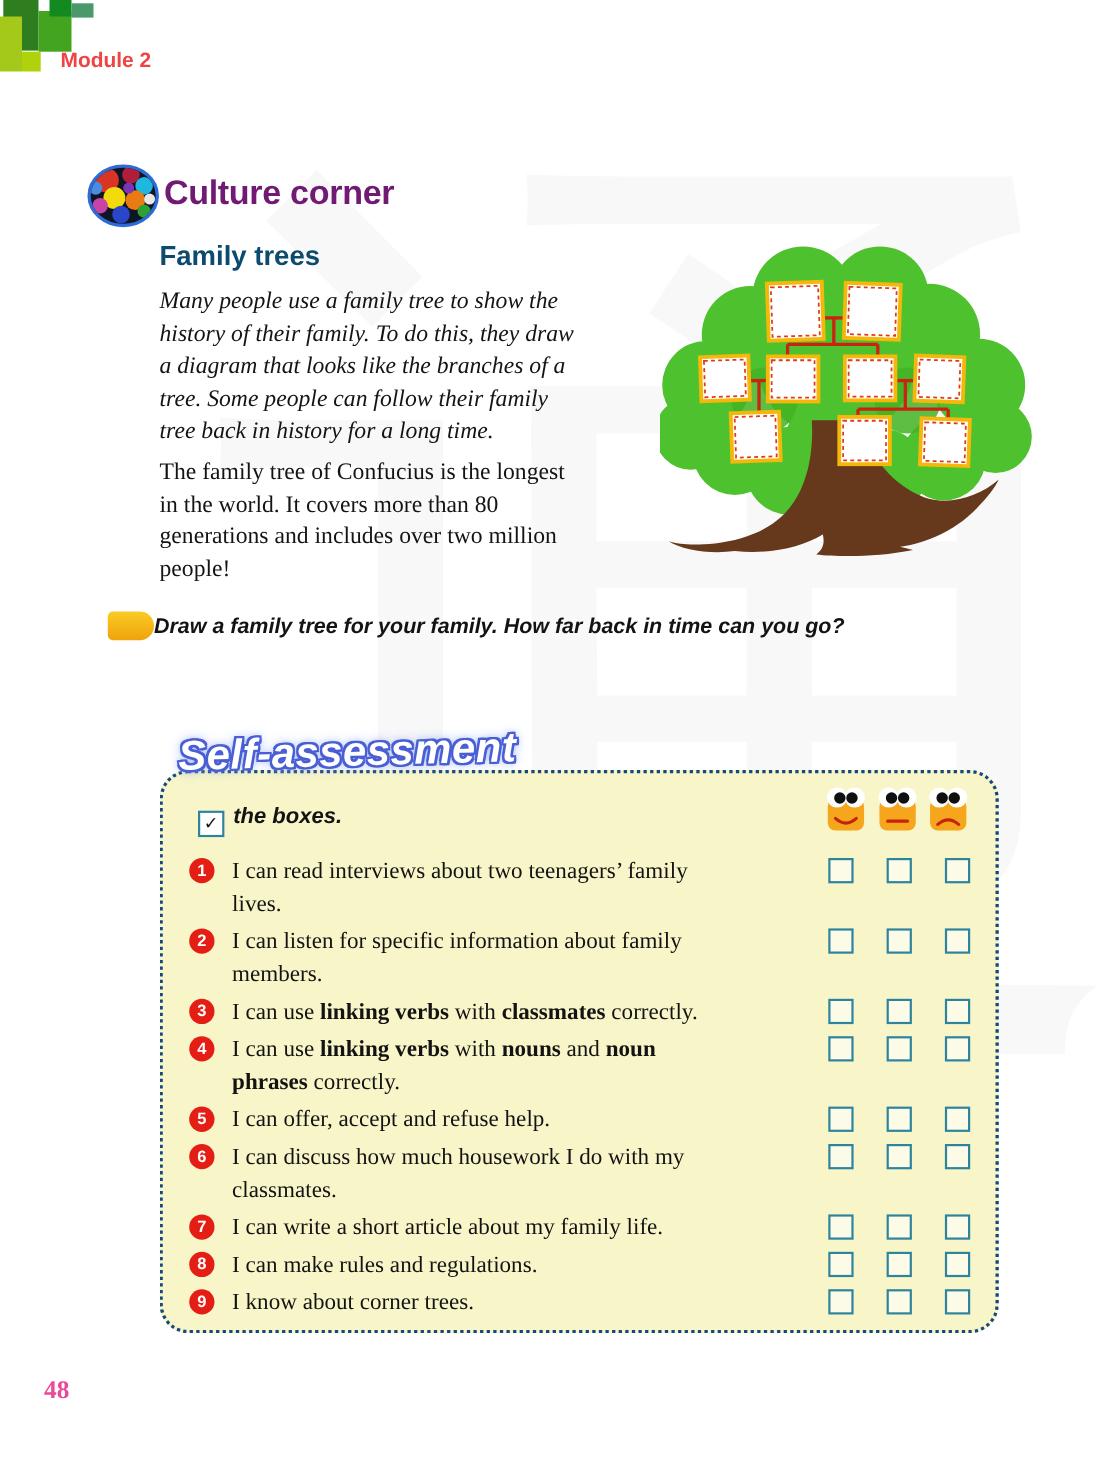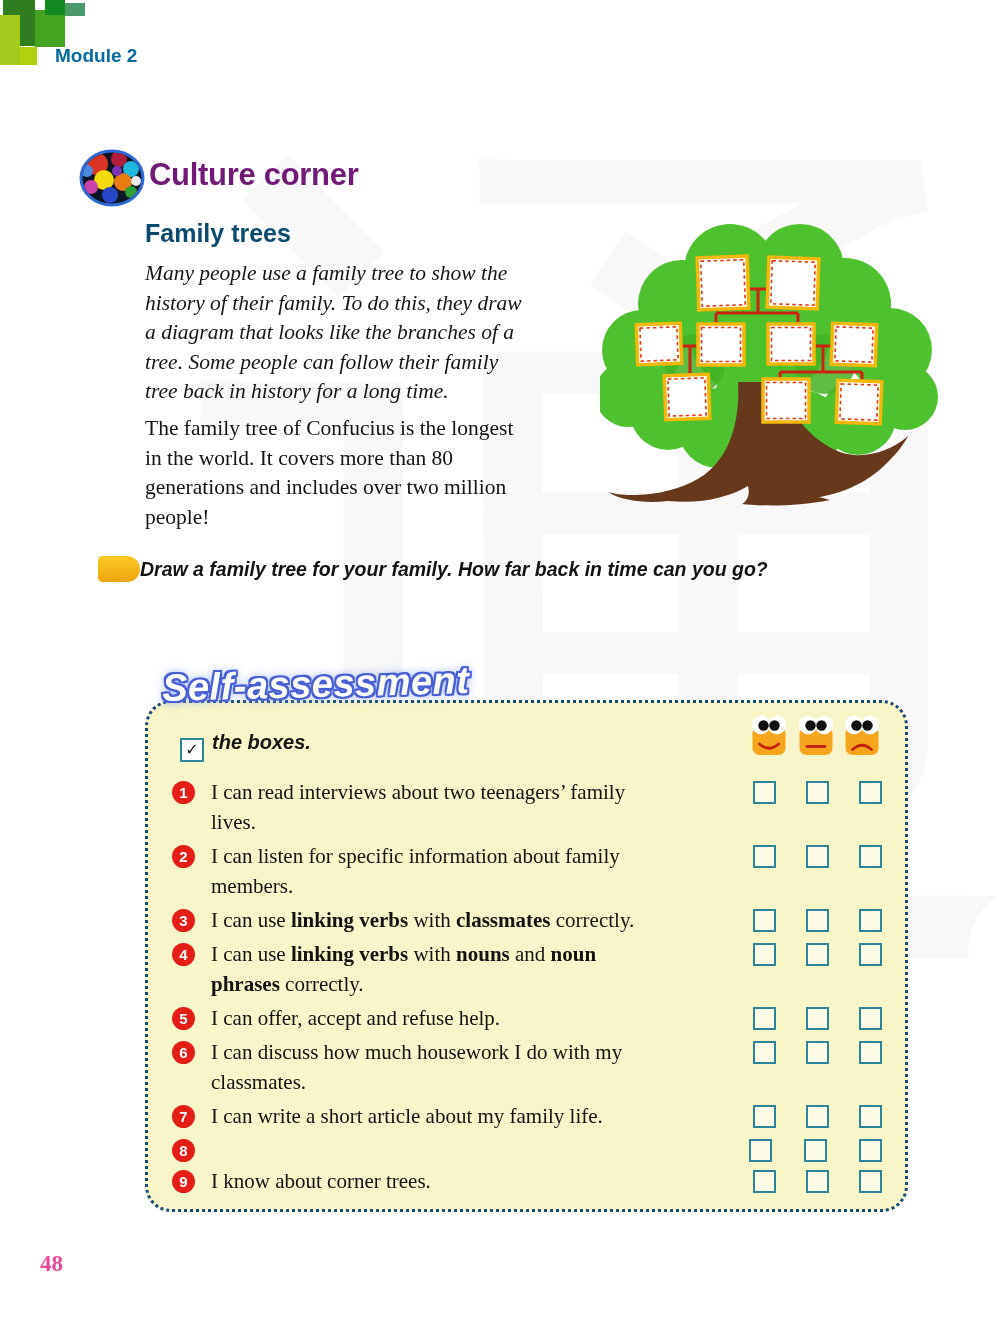--- a/index.html
+++ b/index.html
@@ -8,21 +8,21 @@
   .layer{position:absolute;z-index:1;}
 
   
   .watermark{position:absolute;left:170px;top:140px;z-index:0;font-family:"DejaVu Serif",serif;
              font-size:880px;line-height:1;color:rgba(110,110,110,0.05);user-select:none;pointer-events:none;}
 
   
   .sq{position:absolute;z-index:1;}
 
   .module-label{left:55px;top:45px;font-family:"Liberation Sans",sans-serif;
-                font-weight:700;font-size:19px;color:#0369a1;text-align:center;}
+                font-weight:700;font-size:19px;color:#ef4444;text-align:center;}
 
   .culture-icon{left:79px;top:149px;}
   .culture-head{left:149px;top:157px;font-family:"Liberation Sans",sans-serif;font-weight:900;
                 font-size:31px;color:#701a75;letter-spacing:-0.3px;}
   .family-head{left:145px;top:219px;font-family:"Liberation Sans",sans-serif;font-weight:800;
                font-size:25px;color:#0c4a6e;}
   .para{white-space:pre-line;font-size:21.5px;line-height:29.5px;width:520px;}
   .para1{left:145px;top:259px;}
   .para2{left:145px;top:414px;}
 
@@ -309,20 +309,21 @@
           <span class="badge">7</span>
           <div class="item-text"><span>I can write a short article about my family life.</span></div>
           <div class="cb-group">
             <span class="cb"></span>
             <span class="cb"></span>
             <span class="cb"></span>
           </div>
         </div>
         <div class="item-row">
           <span class="badge">8</span>
+          <div class="item-text"><span>I can make rules and regulations.</span></div>
           <div class="cb-group">
             <span class="cb"></span>
             <span class="cb"></span>
             <span class="cb"></span>
           </div>
         </div>
         <div class="item-row">
           <span class="badge">9</span>
           <div class="item-text"><span>I know about corner trees.</span></div>
           <div class="cb-group">

